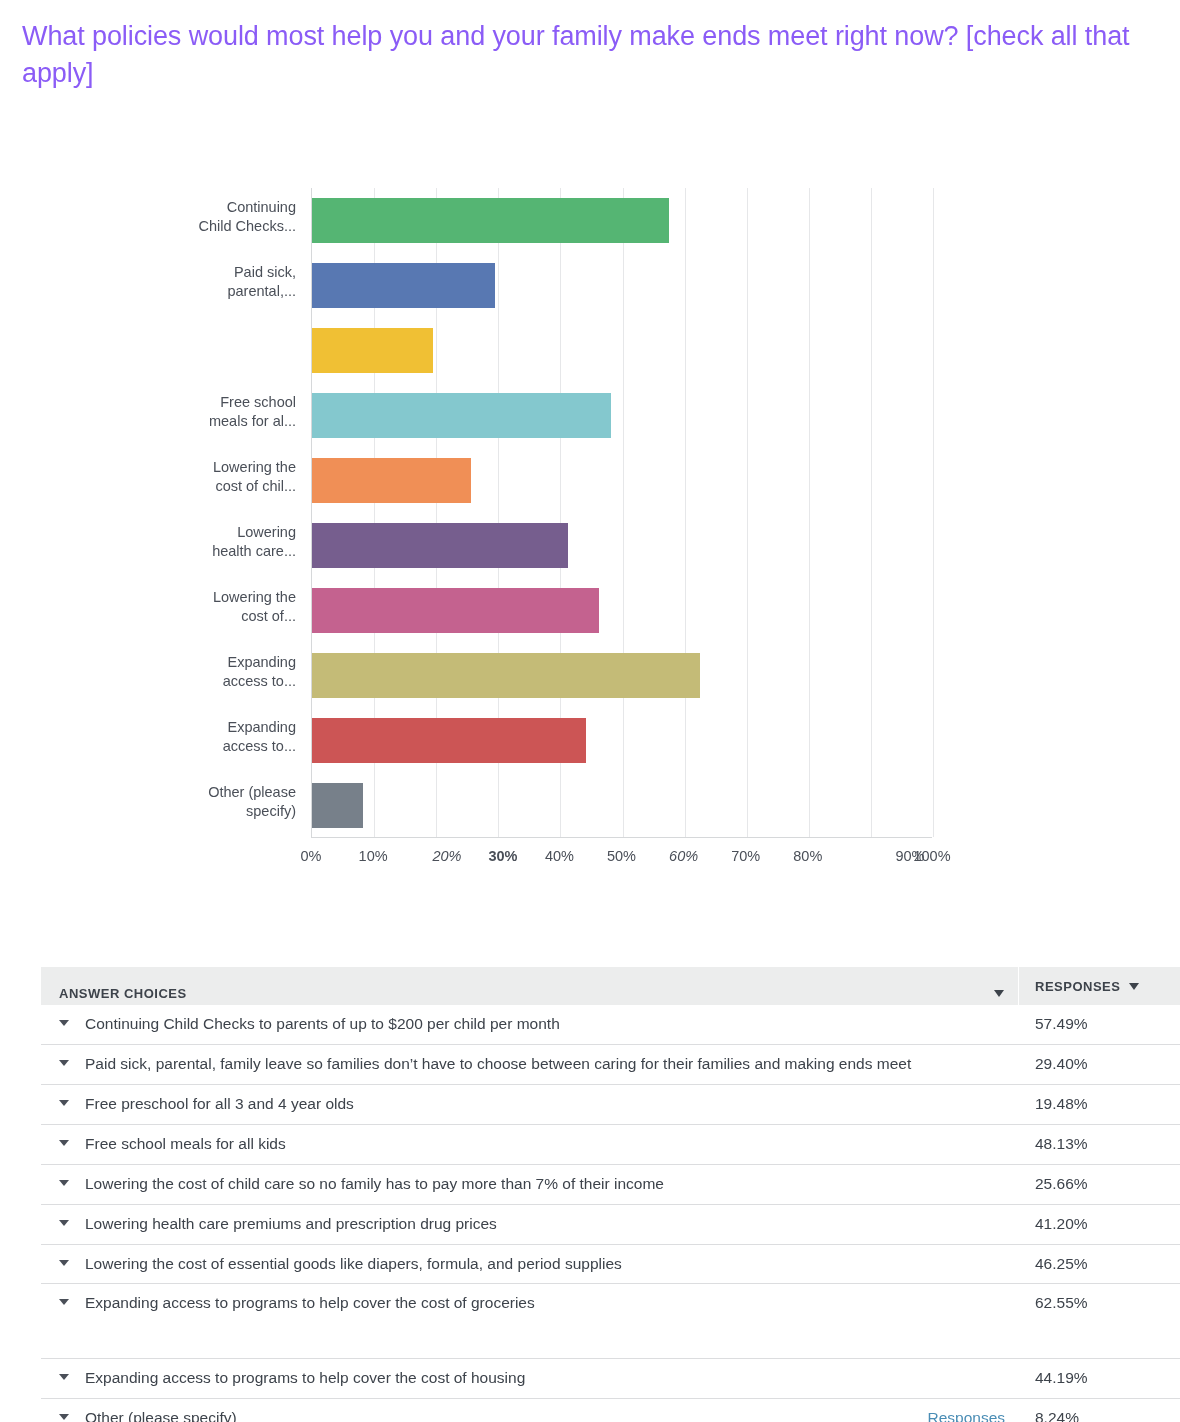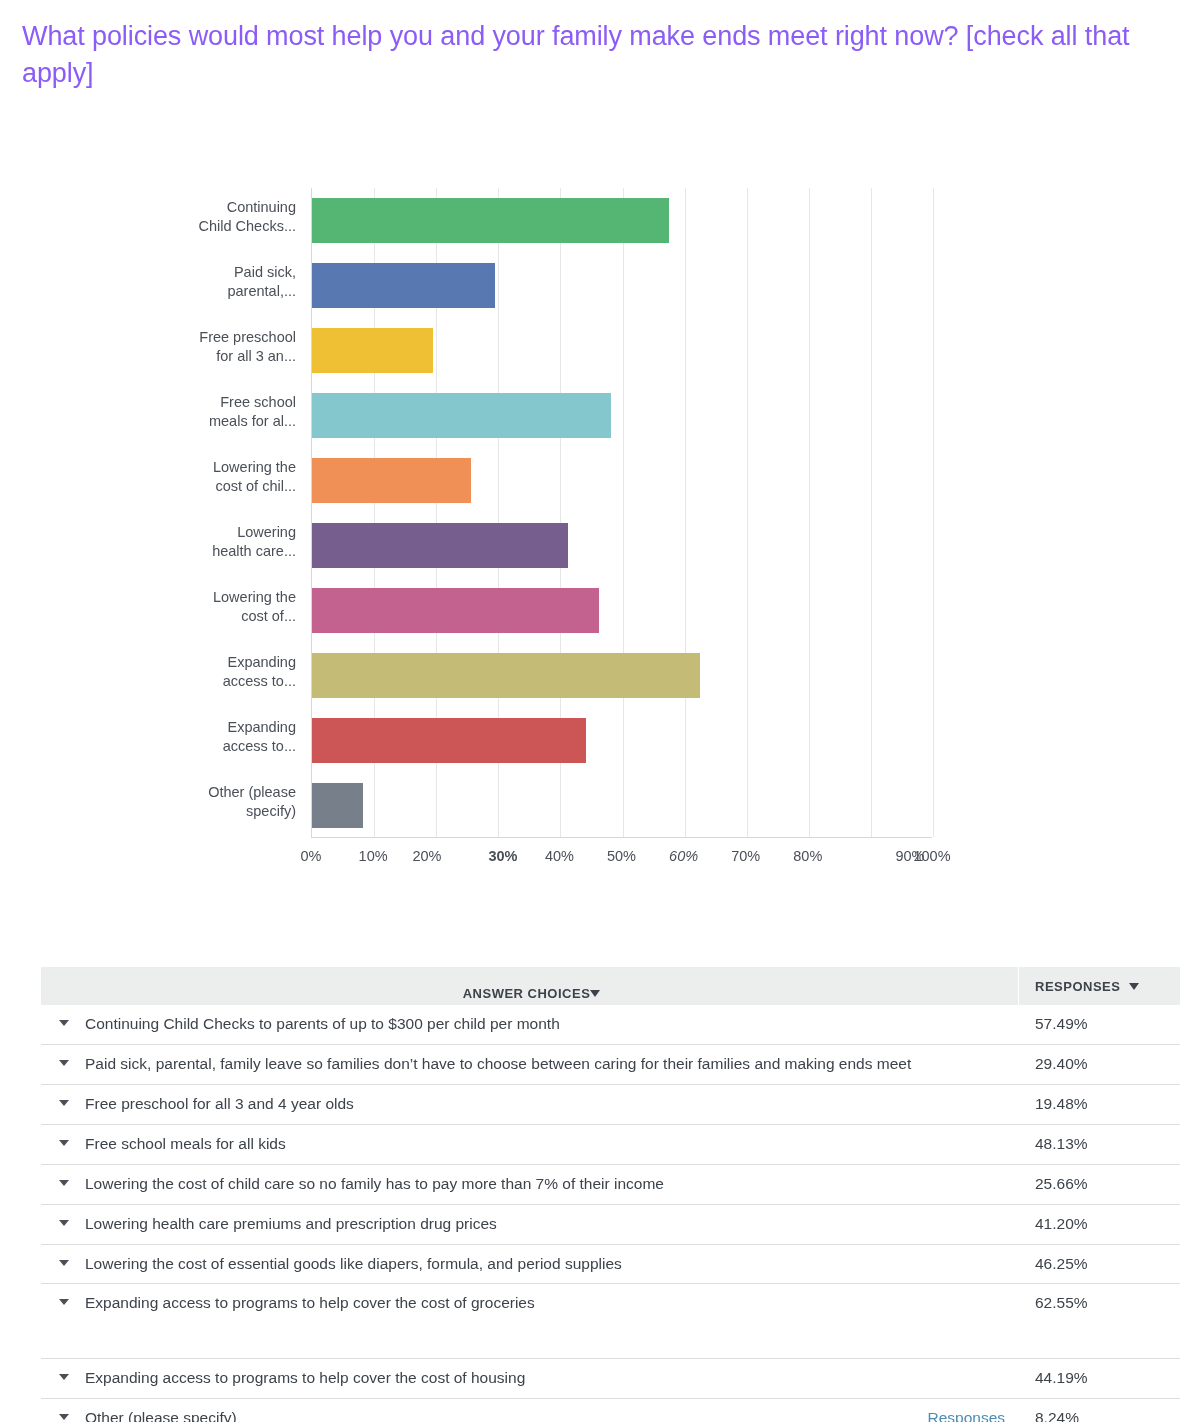--- a/index.html
+++ b/index.html
@@ -86,21 +86,21 @@
     background: #eceded;
     font-size: 13px;
     font-weight: bold;
     letter-spacing: 0.5px;
     color: #3d434b;
   }
   .th-choices {
     flex: 0 0 978px;
     display: flex;
     align-items: center;
-    justify-content: center;
+    justify-content: space-between;
     padding: 15px 14px 0 18px;
     height: 38px;
     border-right: 1px solid #ffffff;
   }
   .th-responses {
     flex: 0 0 138px;
     display: flex;
     align-items: center;
     gap: 9px;
     padding-left: 16px;
@@ -178,24 +178,20 @@
       </div>
       <div class="bar-row" style="top: 65px; width: 621px;">
         <div class="bar" title="29.4%" style="width: 182.574px; background: rgb(88, 120, 178);"></div>
         <div class="cat-label">
           <div>Paid sick,</div>
           <div>parental,...</div>
         </div>
       </div>
       <div class="bar-row" style="top: 130px; width: 621px;">
         <div class="bar" title="19.48%" style="width: 120.971px; background: rgb(240, 192, 52);"></div>
-        <div class="cat-label">
-          <div>Free preschool</div>
-          <div>for all 3 an...</div>
-        </div>
       </div>
       <div class="bar-row" style="top: 195px; width: 621px;">
         <div class="bar" title="48.13%" style="width: 298.887px; background: rgb(132, 200, 206);"></div>
         <div class="cat-label">
           <div>Free school</div>
           <div>meals for al...</div>
         </div>
       </div>
       <div class="bar-row" style="top: 260px; width: 621px;">
         <div class="bar" title="25.66%" style="width: 159.349px; background: rgb(240, 143, 86);"></div>
@@ -235,21 +231,21 @@
       <div class="bar-row" style="top: 585px; width: 621px; padding-left: 31px;">
         <div class="bar" title="8.24%" style="width: 51.1704px; background: rgb(119, 128, 138);"></div>
         <div class="cat-label">
           <div>Other (please</div>
           <div>specify)</div>
         </div>
       </div>
     </div>
 <div class="xtick" style="left: 311px;">0%</div>
     <div class="xtick" style="left: 373.1px;">10%</div>
-    <div class="xtick" style="left: 427px;">20%</div>
+    <div class="xtick" style="left: 447px; font-style: italic;">20%</div>
     <div class="xtick" style="left: 503px; font-weight: bold;">30%</div>
     <div class="xtick" style="left: 559.4px;">40%</div>
     <div class="xtick" style="left: 621.5px;">50%</div>
     <div class="xtick" style="left: 683.6px; font-style: italic;">60%</div>
     <div class="xtick" style="left: 745.7px;">70%</div>
     <div class="xtick" style="left: 807.8px;">80%</div>
     <div class="xtick" style="left: 869.9px; margin-left: 40px;">90%</div>
     <div class="xtick" style="left: 932px;">100%</div>
   </div>
 
@@ -263,21 +259,21 @@
     <div class="th-responses">
       <span>RESPONSES</span>
       <span class="caret"></span>
     </div>
   </div>
 
   <div id="table-body">
       <div class="trow">
         <div class="tc-choice">
           <span class="caret-sm"></span>
-          <span class="choice-text">Continuing Child Checks to parents of up to $300 per child per month</span>
+          <span class="choice-text">Continuing Child Checks to parents of up to $200 per child per month</span>
         </div>
         <div class="tc-pct">57.49%</div>
       </div>
       <div class="trow">
         <div class="tc-choice">
           <span class="caret-sm"></span>
           <span class="choice-text">Paid sick, parental, family leave so families don’t have to choose between caring for their families and making ends meet</span>
         </div>
         <div class="tc-pct">29.40%</div>
       </div>

